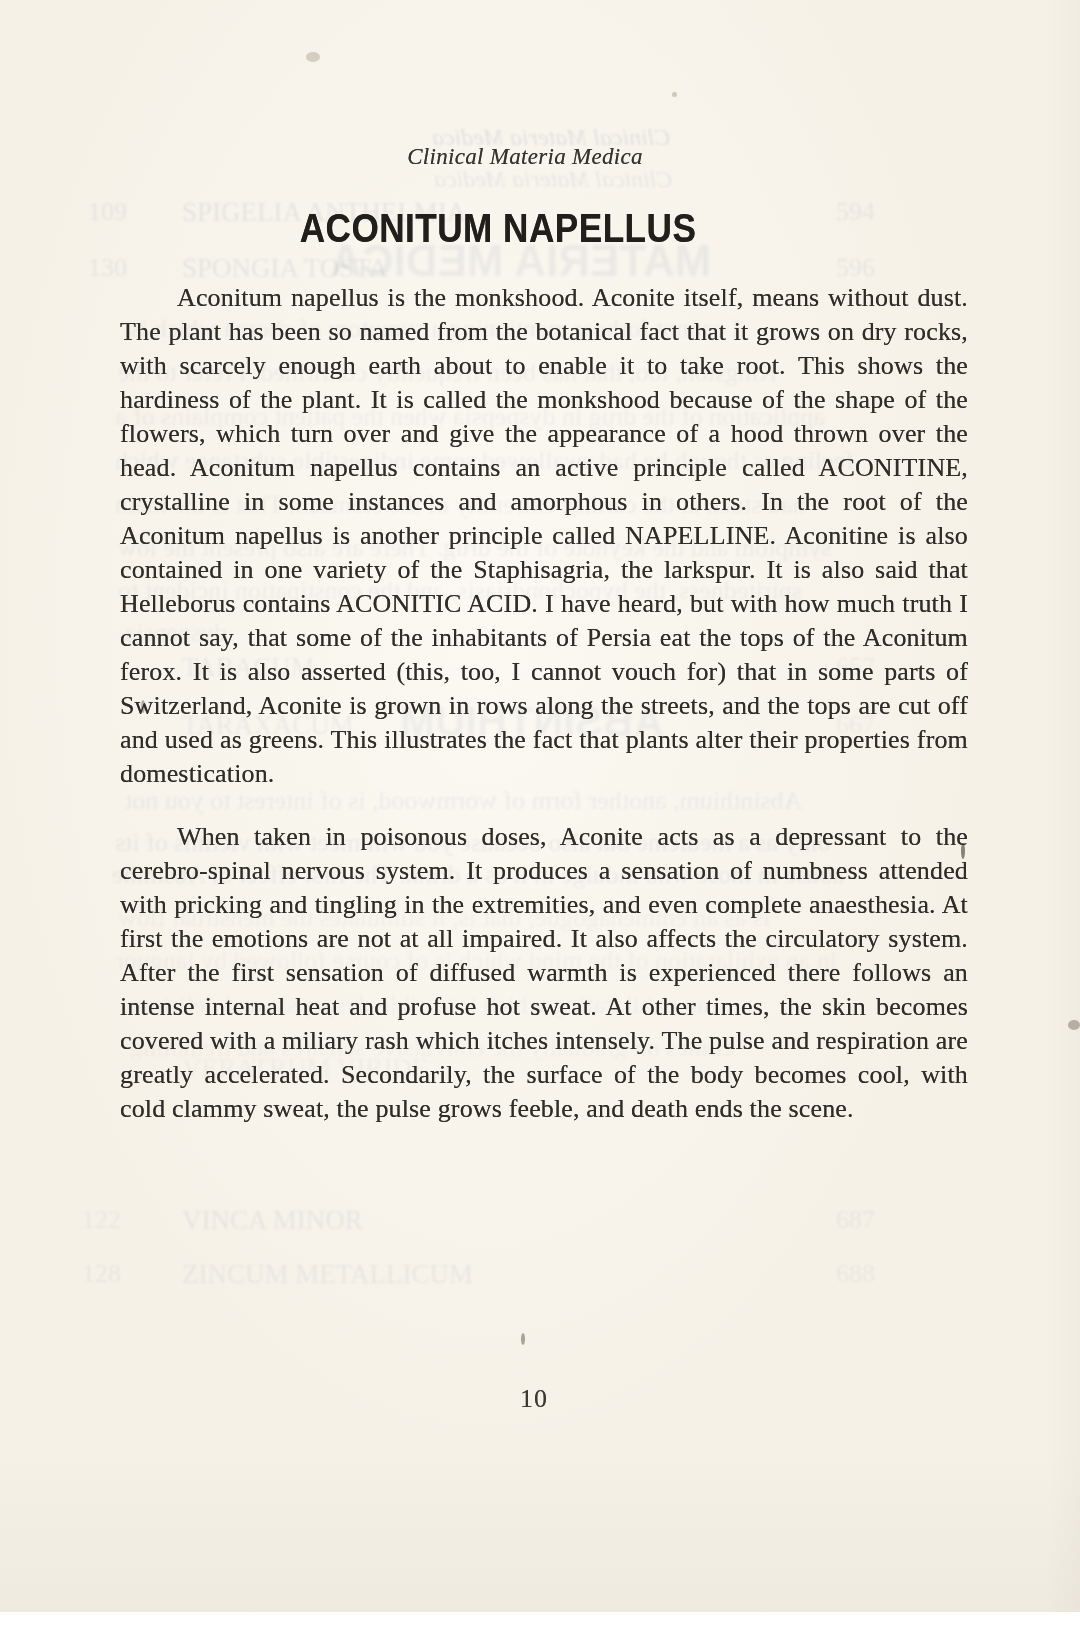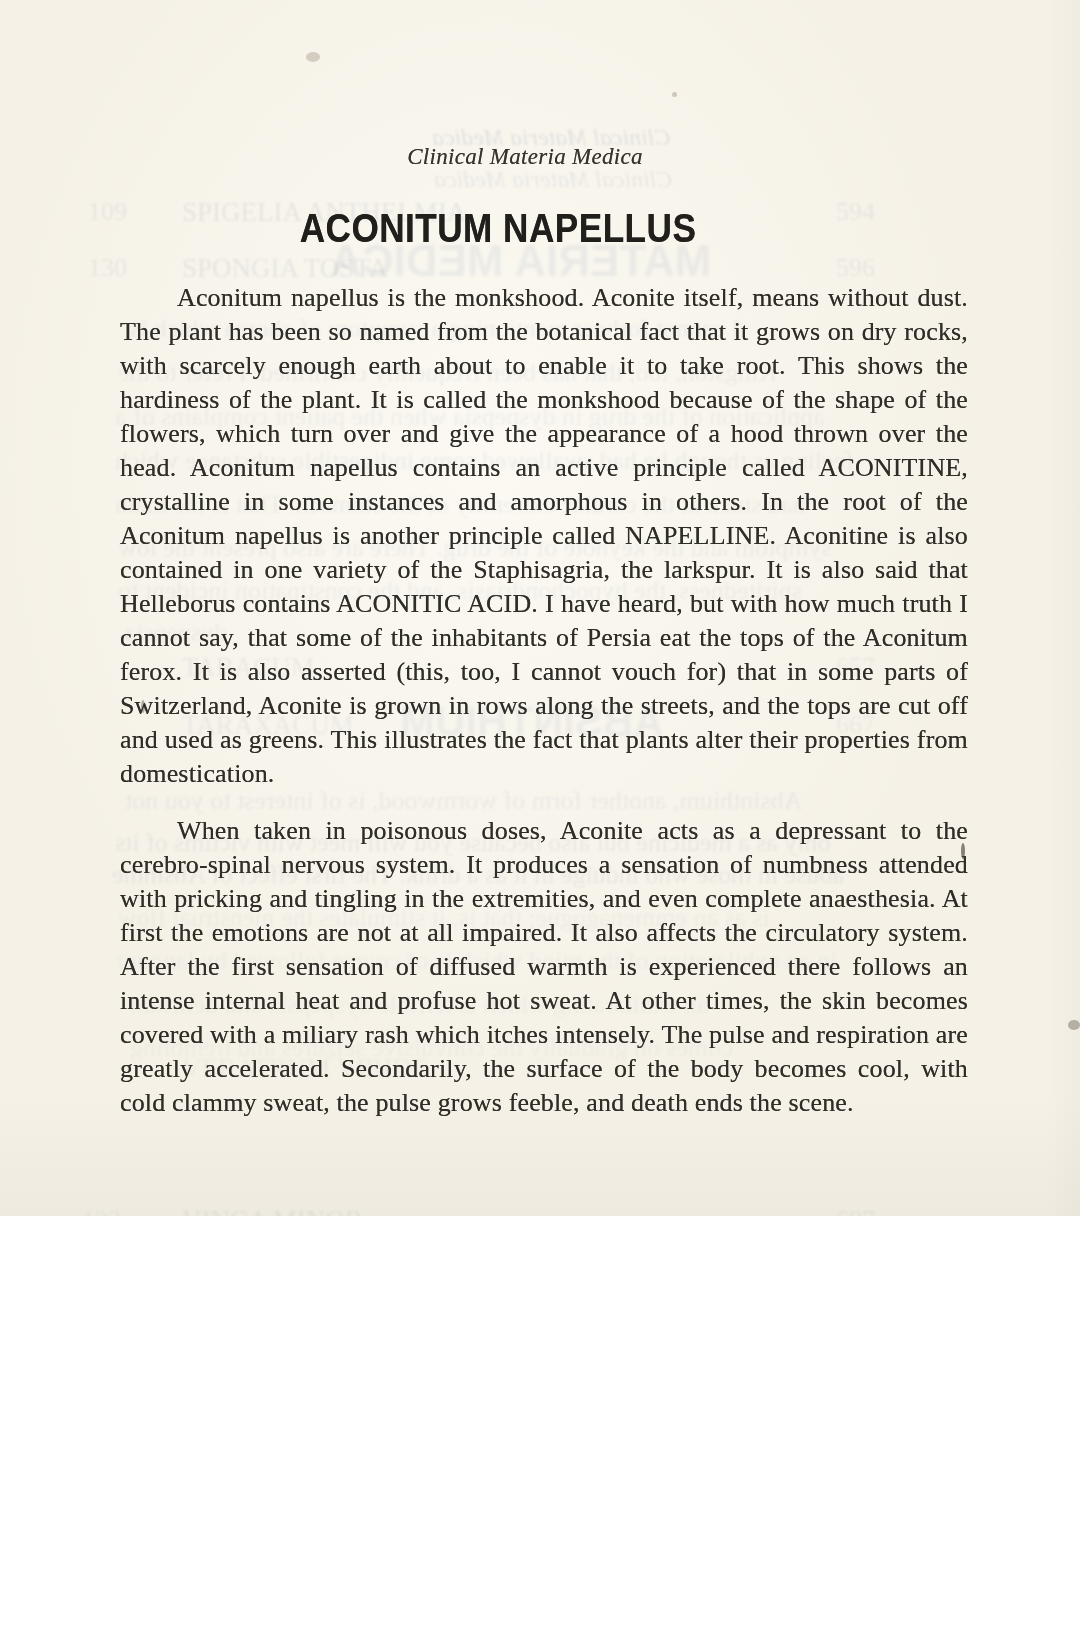--- a/index.html
+++ b/index.html
@@ -5,21 +5,21 @@
   html, body {
     margin: 0;
     padding: 0;
     width: 1080px;
     height: 1632px;
     overflow: hidden;
   }
   .page {
     position: relative;
     width: 1080px;
-    height: 1216px;
+    height: 1612px;
     background:
       radial-gradient(ellipse at 45% 38%, rgba(252,250,243,0.9) 0%, rgba(246,242,232,0.0) 60%),
       linear-gradient(to bottom, rgba(0,0,0,0) 90%, rgba(115,104,82,0.05) 100%),
       linear-gradient(to left, rgba(115,104,82,0.04) 0%, rgba(0,0,0,0) 3%),
       #f5f1e7;
     font-family: "Liberation Serif", serif;
     color: #2f2d28;
     overflow: hidden;
   }
   .running-header {
@@ -58,21 +58,21 @@
     line-height: 34px;
     text-align: justify;
     letter-spacing: 0.15px;
     text-shadow: 0 0 0.6px rgba(47,45,40,0.75);
   }
   .text-col p {
     margin: 0;
     text-indent: 57px;
     hyphens: none;
   }
-  .text-col p + p { margin-top: 23px; }
+  .text-col p + p { margin-top: 29px; }
   .text-col p.para-3 { margin-top: 31px; }
   .page-number {
     position: absolute;
     top: 1384px;
     left: 110px;
     width: 848px;
     text-align: center;
     font-size: 26px;
     letter-spacing: 1px;
     color: #3a3830;
@@ -154,14 +154,15 @@
 
   <div class="running-header">Clinical Materia Medica</div>
 
   <div class="page-title">ACONITUM NAPELLUS</div>
 
   <div class="text-col">
     <p class="para-1">Aconitum napellus is the monkshood. Aconite itself, means without dust. The plant has been so named from the botanical fact that it grows on dry rocks, with scarcely enough earth about to enable it to take root. This shows the hardiness of the plant. It is called the monkshood because of the shape of the flowers, which turn over and give the appearance of a hood thrown over the head. Aconitum napellus contains an active principle called ACONITINE, crystalline in some instances and amorphous in others. In the root of the Aconitum napellus is another principle called NAPELLINE. Aconitine is also contained in one variety of the Staphisagria, the larkspur. It is also said that Helleborus contains ACONITIC ACID. I have heard, but with how much truth I cannot say, that some of the inhabitants of Persia eat the tops of the Aconitum ferox. It is also asserted (this, too, I cannot vouch for) that in some parts of Switzerland, Aconite is grown in rows along the streets, and the tops are cut off and used as greens. This illustrates the fact that plants alter their properties from domestication.</p>
     <p class="para-2">When taken in poisonous doses, Aconite acts as a depressant to the cerebro-spinal nervous system. It produces a sensation of numbness attended with pricking and tingling in the extremities, and even complete anaesthesia. At first the emotions are not at all impaired. It also affects the circulatory system. After the first sensation of diffused warmth is experienced there follows an intense internal heat and profuse hot sweat. At other times, the skin becomes covered with a miliary rash which itches intensely. The pulse and respiration are greatly accelerated. Secondarily, the surface of the body becomes cool, with cold clammy sweat, the pulse grows feeble, and death ends the scene.</p>
   </div>
 
+  <div class="page-number">10</div>
 
 </div>
 
 </body></html>

